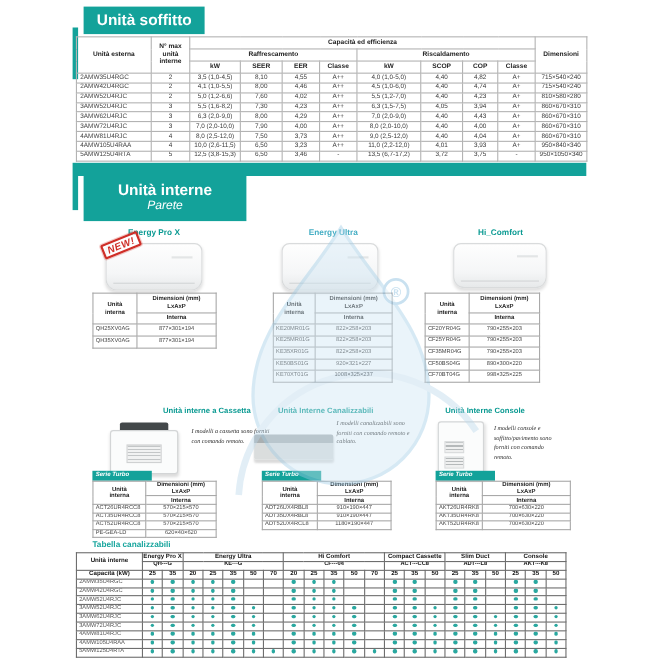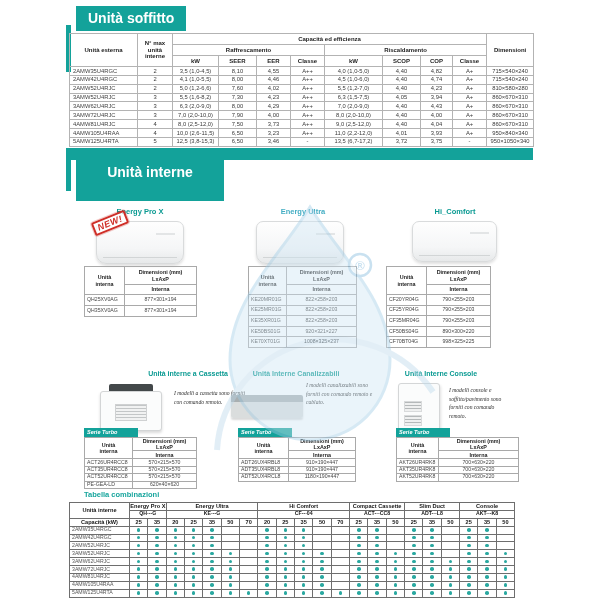--- a/index.html
+++ b/index.html
@@ -243,20 +243,21 @@
             <td>950×1050×340</td>
           </tr>
         </tbody>
       </table>
     </div>
 
   <div class="band"></div>
   <div class="strip" style="left:66px; top:160px; height:31px;"></div>
   <div class="tbox tbox2">
     <div class="l1">Unità interne</div>
+    <div class="l2">Parete</div>
   </div>
 
   <div class="ptitle" style="left:84px; top:207px; width:112px;">Energy Pro X</div>
   <div class="ac-wall" style="left:96px; top:221px; width:88px; height:43px;"></div>
   <div class="stamp">NEW!</div>
   <div class="abs" id="w0" style="left:84px; top:266px; width:112px;">
       <table class="small-tbl" style="width: 112px;">
         <colgroup>
           <col style="width: 40px;">
           <col style="width: 72px;">
@@ -498,21 +499,21 @@
             <td>700×630×220</td>
           </tr>
           <tr style="height: 7.4px;">
             <td class="mod">AKT52UR4RK8</td>
             <td>700×630×220</td>
           </tr>
         </tbody>
       </table>
     </div>
 
-  <div class="combo-title">Tabella combinazioni</div>
+  <div class="combo-title">Tabella canalizzabili</div>
   <div class="abs" id="combo-wrap">
       <table class="combo-tbl">
         <colgroup>
           <col style="width: 60px;">
           <col style="width: 18.33px;">
           <col style="width: 18.33px;">
           <col style="width: 18.33px;">
           <col style="width: 18.33px;">
           <col style="width: 18.33px;">
           <col style="width: 18.33px;">

